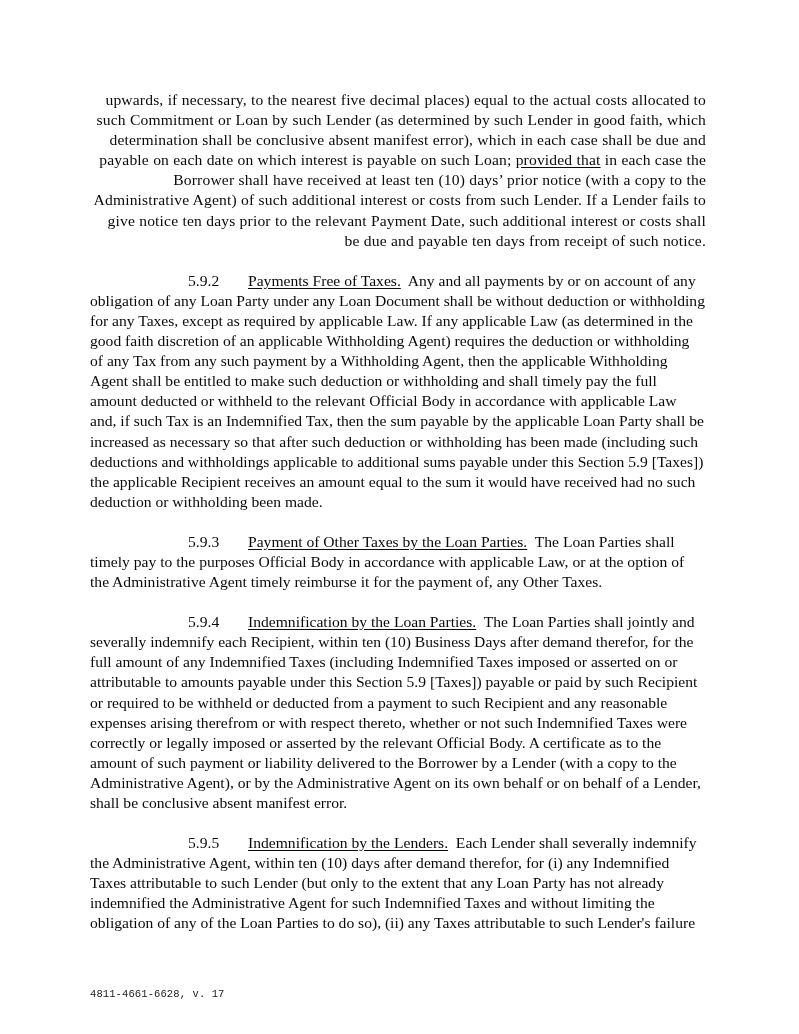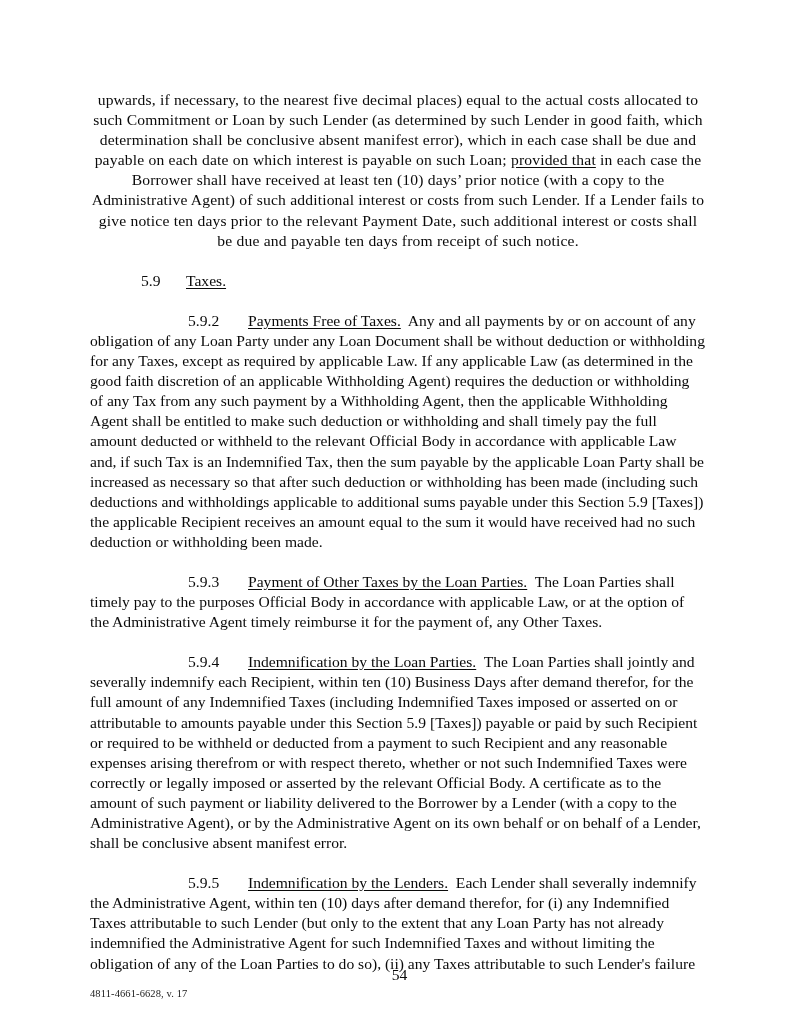--- a/index.html
+++ b/index.html
@@ -19,21 +19,21 @@
   }
   .content {
     position: absolute;
     left: 90px;
     top: 90px;
     width: 616px;
   }
   .para {
     font-size: 15.6px;
     line-height: 20.1px;
-    text-align: center;
+    text-align: right;
     margin: 0 0 0 0;
     letter-spacing: 0.01em;
     word-spacing: 0.01em;
   }
   .para.body-first {
     text-indent: 0;
   }
   
   .sec-head {
     font-size: 15.6px;
@@ -60,21 +60,21 @@
   }
   .subpara .snum {
     display: inline-block;
     width: 60px;
     margin-left: 98px;
   }
   .footer-ref {
     position: absolute;
     left: 90px;
     top: 988px;
-    font-family: Liberation Serif, serif;
+    font-family: Liberation Mono, monospace;
     font-size: 10.5px;
     color: #1a1a1a;
     letter-spacing: 0.01em;
   }
   .page-number {
     position: absolute;
     left: 0;
     top: 966px;
     width: 799px;
     text-align: center;
@@ -85,30 +85,28 @@
 </style>
 </head>
 <body>
 
 <div class="page">
 
   <div class="content">
 
     <p class="para body-first"><span>upwards, if necessary, to the nearest five decimal places) equal to the actual costs allocated to such Commitment or Loan by such Lender (as determined by such Lender in good faith, which determination shall be conclusive absent manifest error), which in each case shall be due and payable on each date on which interest is payable on such Loan;</span> <span class="u">provided that</span> <span>in each case the Borrower shall have received at least ten (10) days’ prior notice (with a copy to the Administrative Agent) of such additional interest or costs from such Lender. If a Lender fails to give notice ten days prior to the relevant Payment Date, such additional interest or costs shall be due and payable ten days from receipt of such notice.</span></p>
 
-    <p class="sec-head"><span class="num">5.9</span><span class="u">Taxes.</span></p>
 
 
     <p class="subpara"><span class="snum">5.9.2</span><span class="u">Payments Free of Taxes.</span>&nbsp; <span>Any and all payments by or on account of any obligation of any Loan Party under any Loan Document shall be without deduction or withholding for any Taxes, except as required by applicable Law.  If any applicable Law (as determined in the good faith discretion of an applicable Withholding Agent) requires the deduction or withholding of any Tax from any such payment by a Withholding Agent, then the applicable Withholding Agent shall be entitled to make such deduction or withholding and shall timely pay the full amount deducted or withheld to the relevant Official Body in accordance with applicable Law and, if such Tax is an Indemnified Tax, then the sum payable by the applicable Loan Party shall be increased as necessary so that after such deduction or withholding has been made (including such deductions and withholdings applicable to additional sums payable under this Section 5.9 [Taxes]) the applicable Recipient receives an amount equal to the sum it would have received had no such deduction or withholding been made.</span></p>
 
     <p class="subpara"><span class="snum">5.9.3</span><span class="u">Payment of Other Taxes by the Loan Parties.</span>&nbsp; <span>The Loan Parties shall timely pay to the purposes Official Body in accordance with applicable Law, or at the option of the Administrative Agent timely reimburse it for the payment of, any Other Taxes.</span></p>
 
     <p class="subpara"><span class="snum">5.9.4</span><span class="u">Indemnification by the Loan Parties.</span>&nbsp; <span>The Loan Parties shall jointly and severally indemnify each Recipient, within ten (10) Business Days after demand therefor, for the full amount of any Indemnified Taxes (including Indemnified Taxes imposed or asserted on or attributable to amounts payable under this Section 5.9 [Taxes]) payable or paid by such Recipient or required to be withheld or deducted from a payment to such Recipient and any reasonable expenses arising therefrom or with respect thereto, whether or not such Indemnified Taxes were correctly or legally imposed or asserted by the relevant Official Body.  A certificate as to the amount of such payment or liability delivered to the Borrower by a Lender (with a copy to the Administrative Agent), or by the Administrative Agent on its own behalf or on behalf of a Lender, shall be conclusive absent manifest error.</span></p>
 
     <p class="subpara"><span class="snum">5.9.5</span><span class="u">Indemnification by the Lenders.</span>&nbsp; <span>Each Lender shall severally indemnify the Administrative Agent, within ten (10) days after demand therefor, for (i) any Indemnified Taxes attributable to such Lender (but only to the extent that any Loan Party has not already indemnified the Administrative Agent for such Indemnified Taxes and without limiting the obligation of any of the Loan Parties to do so), (ii) any Taxes attributable to such Lender's failure</span></p>
 
   </div>
 
-  <div class="page-number">54</div>
 
   <div class="footer-ref">4811-4661-6628, v. 17</div>
 
 </div>
 
 </body></html>

